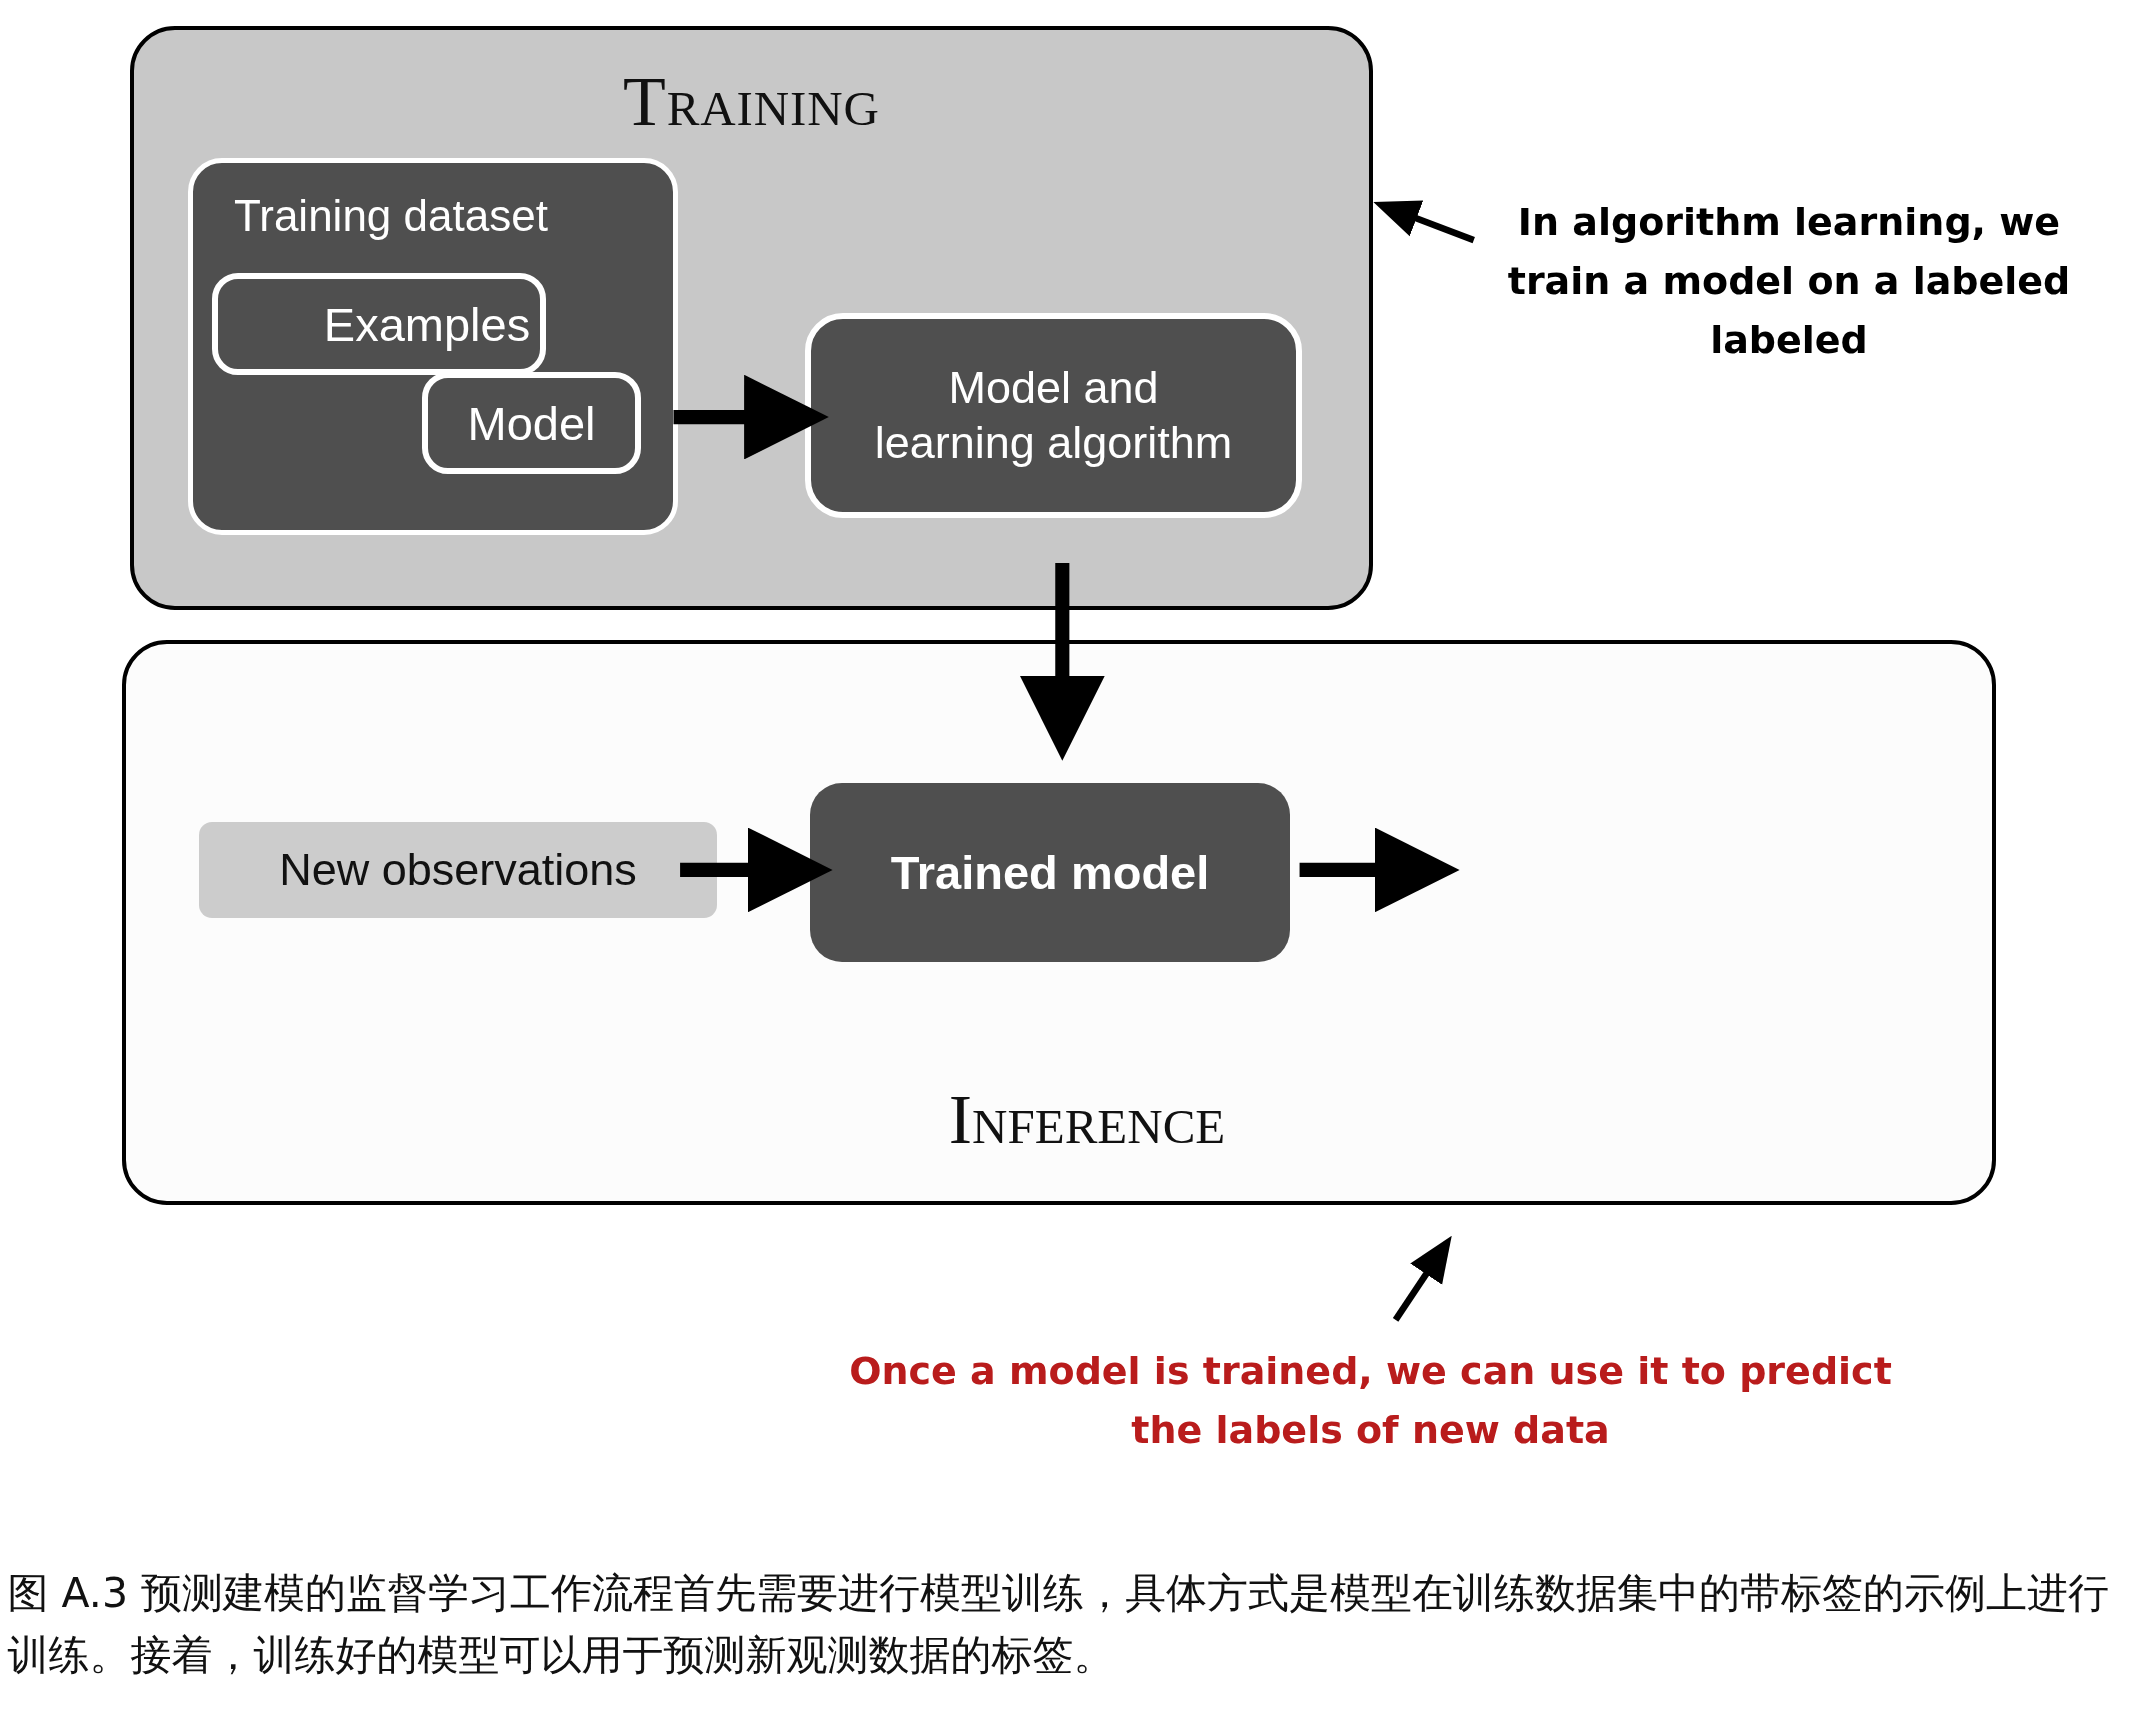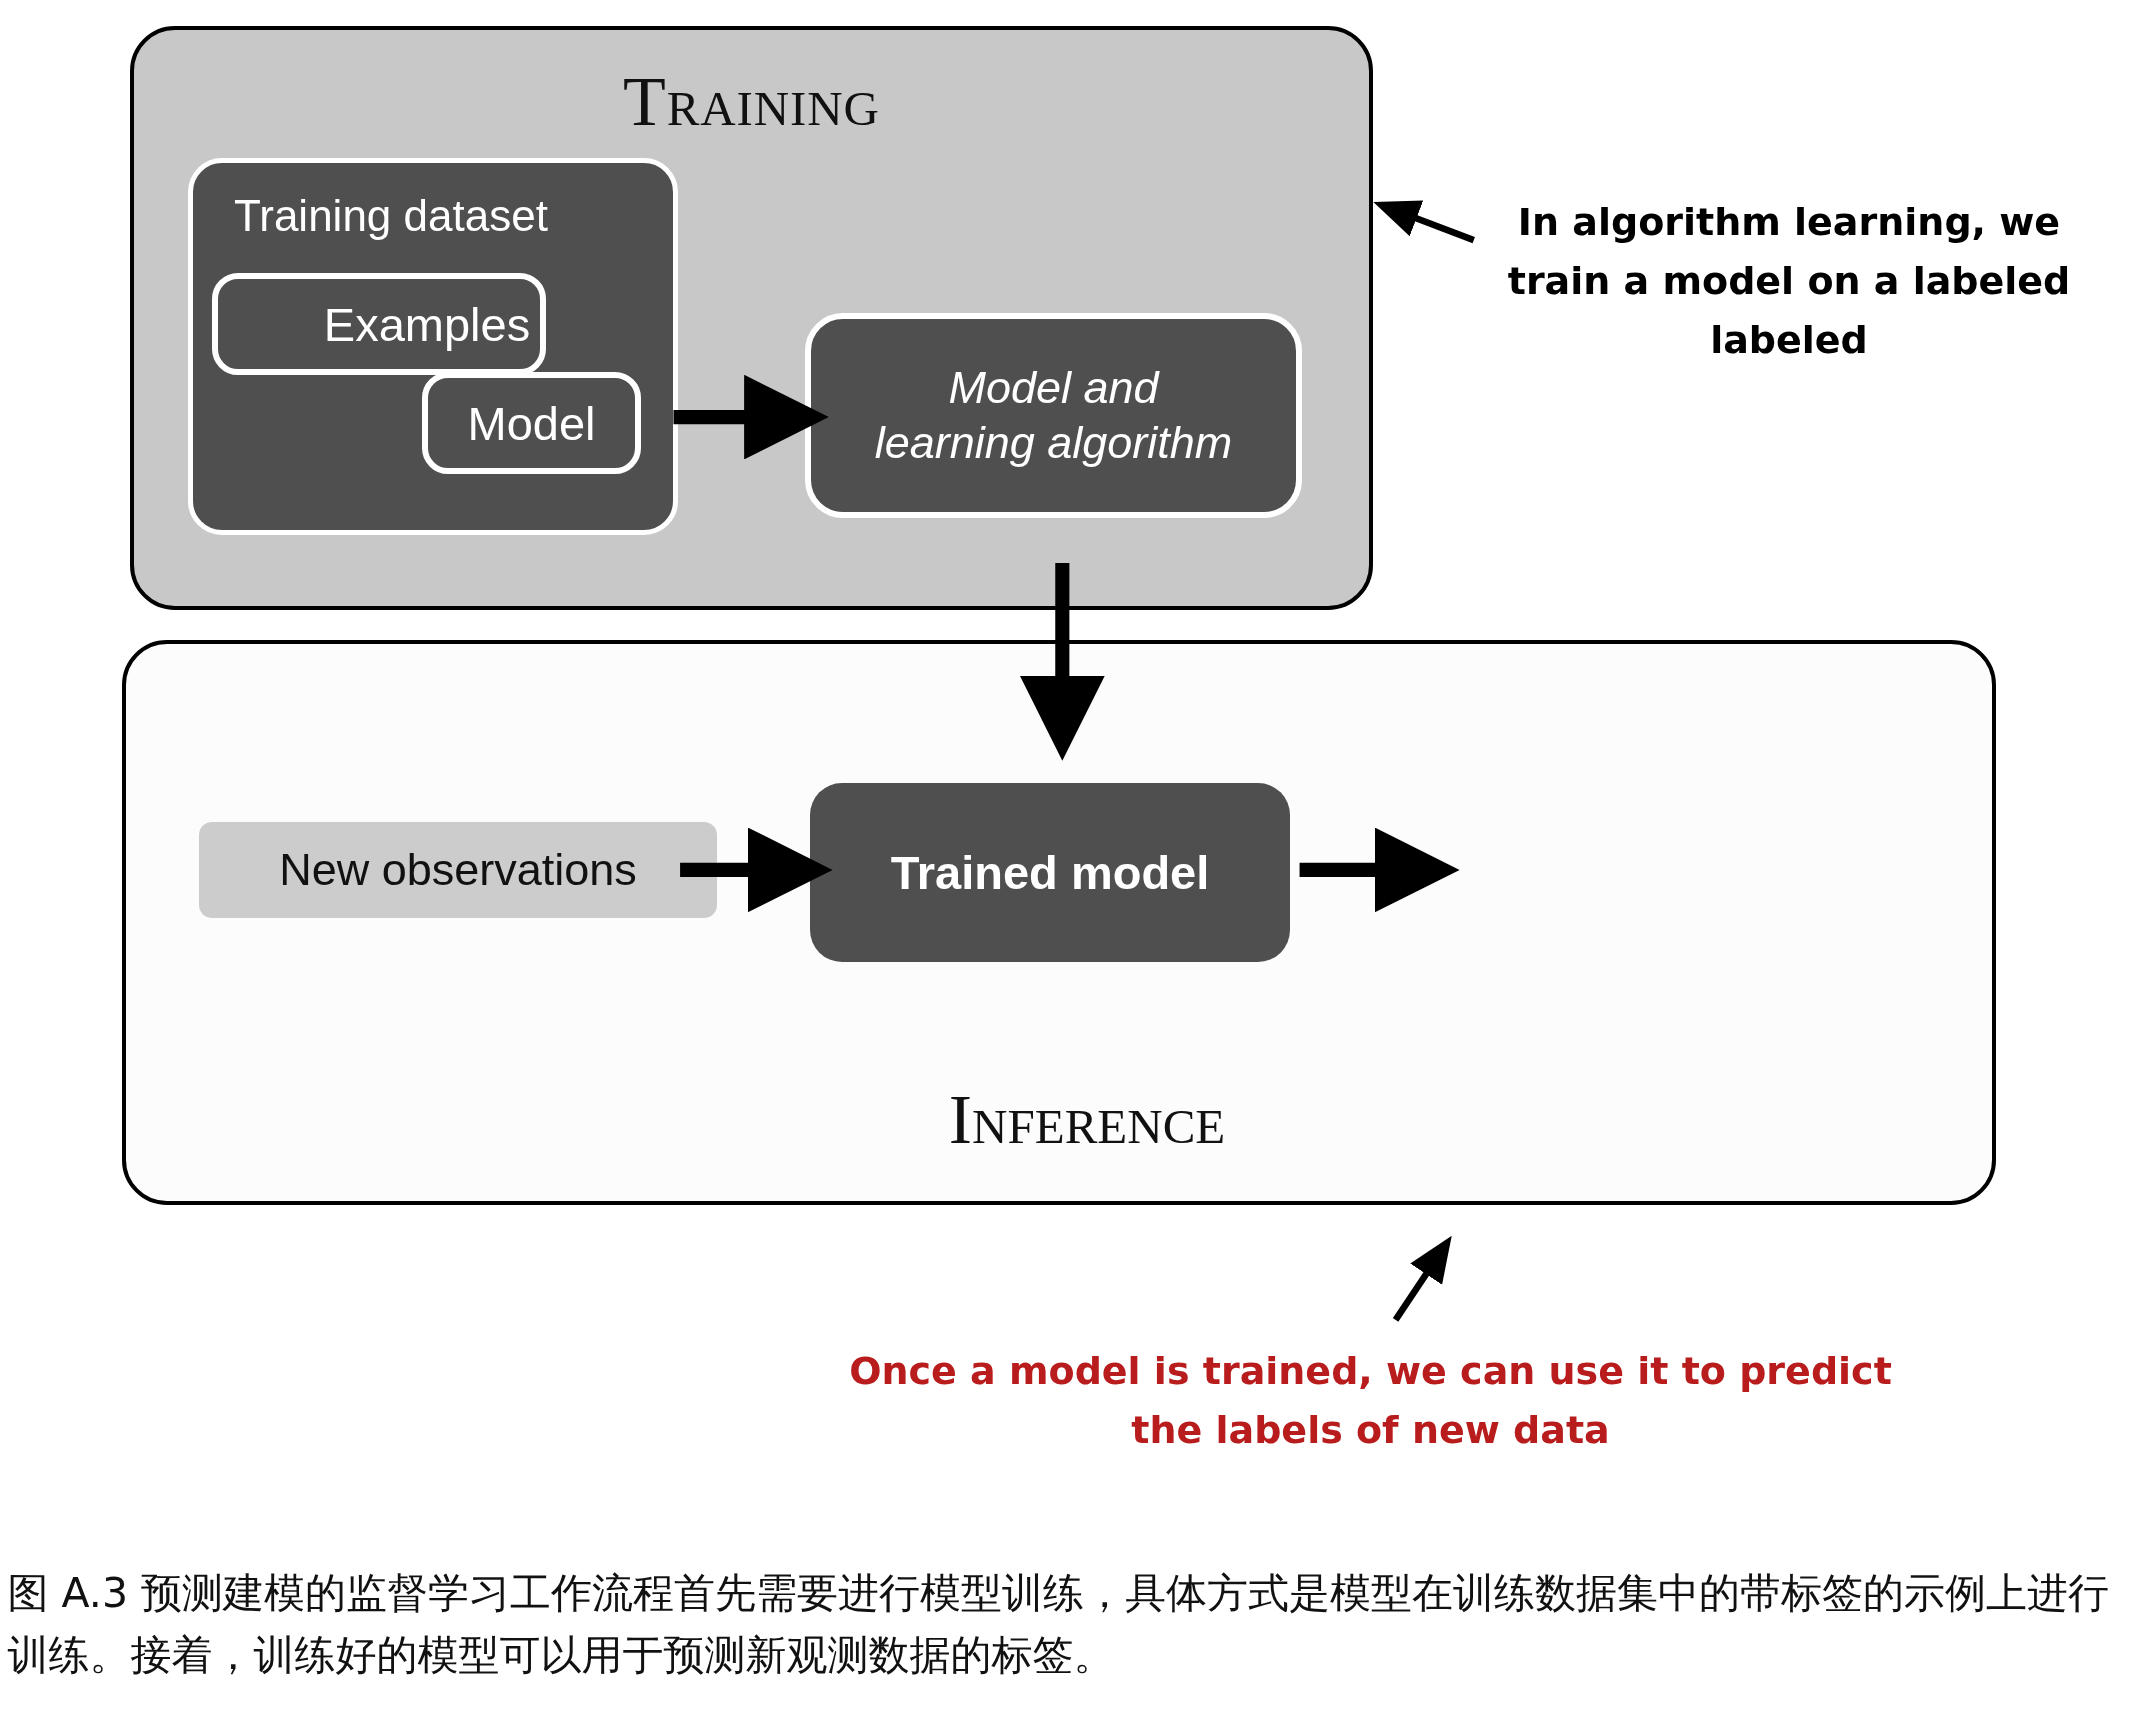--- a/index.html
+++ b/index.html
@@ -127,21 +127,20 @@
     box-sizing: border-box;
     display: flex;
     align-items: center;
     justify-content: center;
     text-align: center;
   }
   .model-box-label {
     font-size: 45px;
     line-height: 1.22;
     color: #ffffff;
-    font-style: italic;
   }
 
   
   .inference-panel {
     position: absolute;
     left: 122px;
     top: 640px;
     width: 1874px;
     height: 565px;
     background: #fcfcfc;

